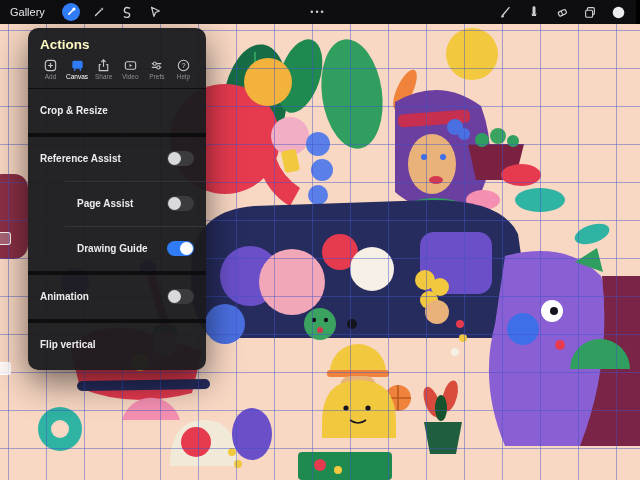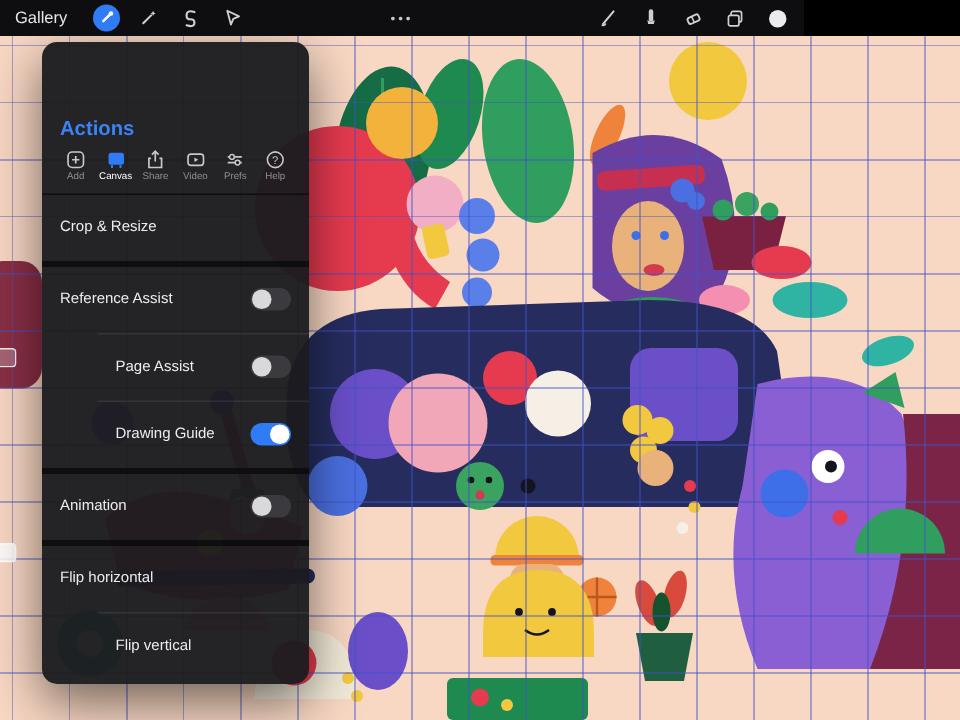--- a/index.html
+++ b/index.html
@@ -1,20 +1,20 @@
 <!DOCTYPE html>
 <html><head>
 <meta charset="utf-8">
 <style>
   html,body{margin:0;padding:0;}
   body{width:640px;height:480px;overflow:hidden;background:#000;font-family:"Liberation Sans",sans-serif;-webkit-font-smoothing:antialiased;}
   .app{position:relative;width:640px;height:480px;}
 
   
-  .topbar{position:absolute;top:0;left:0;width:536px;height:24px;background:#0e0e10;display:flex;align-items:center;z-index:40;}
+  .topbar{position:absolute;top:0;left:0;width:636px;height:24px;background:#0e0e10;display:flex;align-items:center;z-index:40;}
   .gallery{color:#e6e6e8;font-size:11px;margin:0 12px 0 10px;cursor:default;}
   .ticonbtn{width:22px;height:22px;display:flex;align-items:center;justify-content:center;margin:0 3px;}
   .ticonbtn.active{background:#2f7cf6;border-radius:50%;width:18px;height:18px;margin:0 5px;}
   .ticonbtn svg{display:block;}
   .dots{position:absolute;left:50%;transform:translateX(-50%);color:#c9c9cd;font-size:9px;letter-spacing:2px;}
   .right-icons{margin-left:auto;display:flex;align-items:center;margin-right:4px;}
 
   
   .canvas{position:absolute;top:24px;left:0;width:640px;height:456px;background:#f8d7c3;overflow:hidden;}
   .artwork{position:absolute;top:0;left:0;z-index:1;}
@@ -24,30 +24,30 @@
       repeating-linear-gradient(to bottom, rgba(63,82,200,0.45) 0, rgba(63,82,200,0.45) 1px, transparent 1px, transparent 38px);
     background-position:8px 6px;}
 
   
   .side-handle{position:absolute;left:0;width:10px;height:11px;z-index:15;border:1.5px solid rgba(255,255,255,0.9);border-left:none;border-radius:0 3px 3px 0;background:rgba(255,255,255,0.25);}
   .side-handle.b{background:rgba(255,255,255,0.85);}
 
   
   .popup{position:absolute;left:28px;top:4px;width:178px;background:rgba(27,27,30,0.96);border-radius:10px;z-index:20;
     box-shadow:0 12px 34px rgba(0,0,0,0.55);color:#ececee;overflow:hidden;}
-  .popup-title{font-size:13.5px;font-weight:bold;color:#3b82f6;padding:22px 12px 5px;margin-top:28px;}
+  .popup-title{font-size:13.5px;font-weight:bold;color:#fef9c3;padding:9px 12px 5px;}
   .tabs{display:flex;justify-content:space-between;padding:1px 10px 7px;}
   .tab{width:25px;display:flex;flex-direction:column;align-items:center;gap:1px;cursor:default;}
   .tab svg{display:block;}
   .tab-label{font-size:6.5px;color:#8e8e93;line-height:1;}
   .tab.active .tab-label{color:#fff;}
 
   .section{border-top:1px solid rgba(0,0,0,0.55);}
   .section + .section{border-top:4px solid rgba(10,10,12,0.85);}
-  .row{height:20px;display:flex;align-items:center;padding:12px 12px;font-size:10px;color:#ececee;position:relative;}
+  .row{height:20px;display:flex;align-items:center;padding:12px 12px;font-size:10px;color:#ececee;position:relative;font-weight:bold;}
   .section .row + .row{border-top:1px solid rgba(255,255,255,0.08);margin-left:37px;}
   .toggle{margin-left:auto;width:27px;height:15px;border-radius:8px;background:#3a3a3f;position:relative;flex:none;}
   .toggle::after{content:"";position:absolute;top:1px;left:1px;width:13px;height:13px;border-radius:50%;background:#d9d9dc;}
   .toggle.on{background:#2f7cf6;}
   .toggle.on::after{left:13px;background:#fff;}
   .popup-bottom{height:3px;}
 </style>
 </head>
 <body>
 
@@ -310,23 +310,20 @@
 
       <div class="section">
         <div class="row">
           <span>Animation</span>
           <span class="toggle"></span>
         </div>
       </div>
 
       <div class="section">
         <div class="row">
-          <span>Flip horizontal</span>
-        </div>
-        <div class="row">
           <span>Flip vertical</span>
         </div>
       </div>
       <div class="popup-bottom"></div>
     </div>
 
   </div>
 </div>
 
 </body></html>

